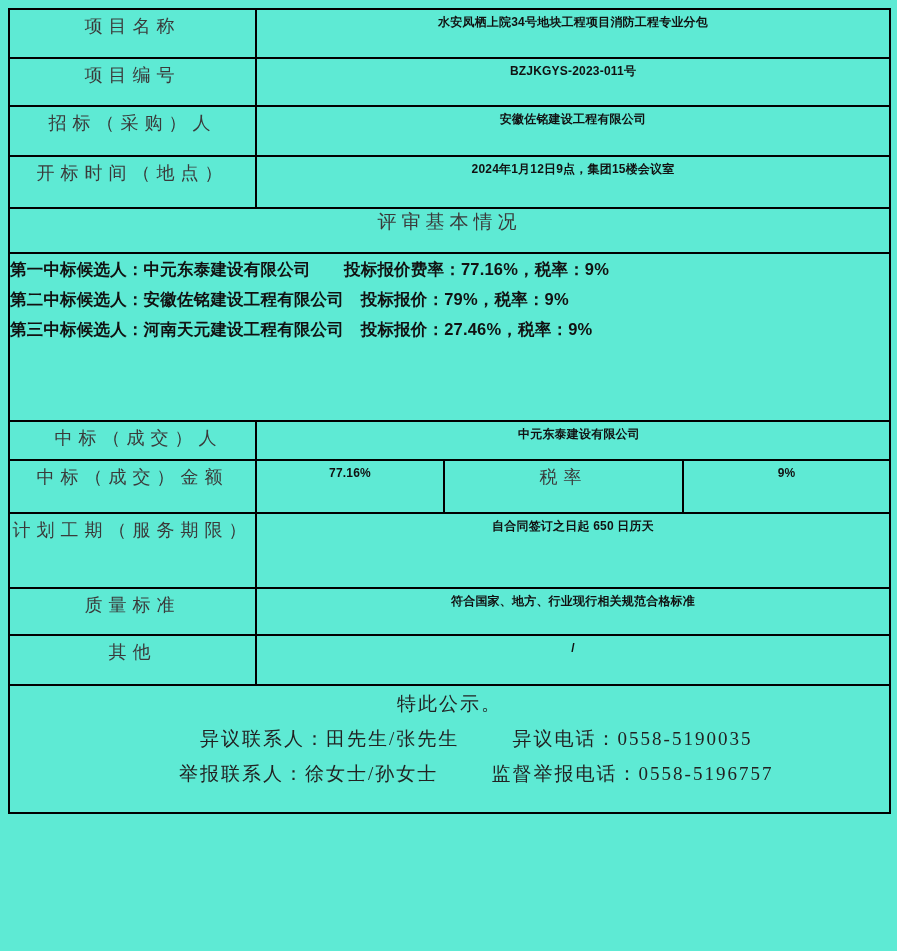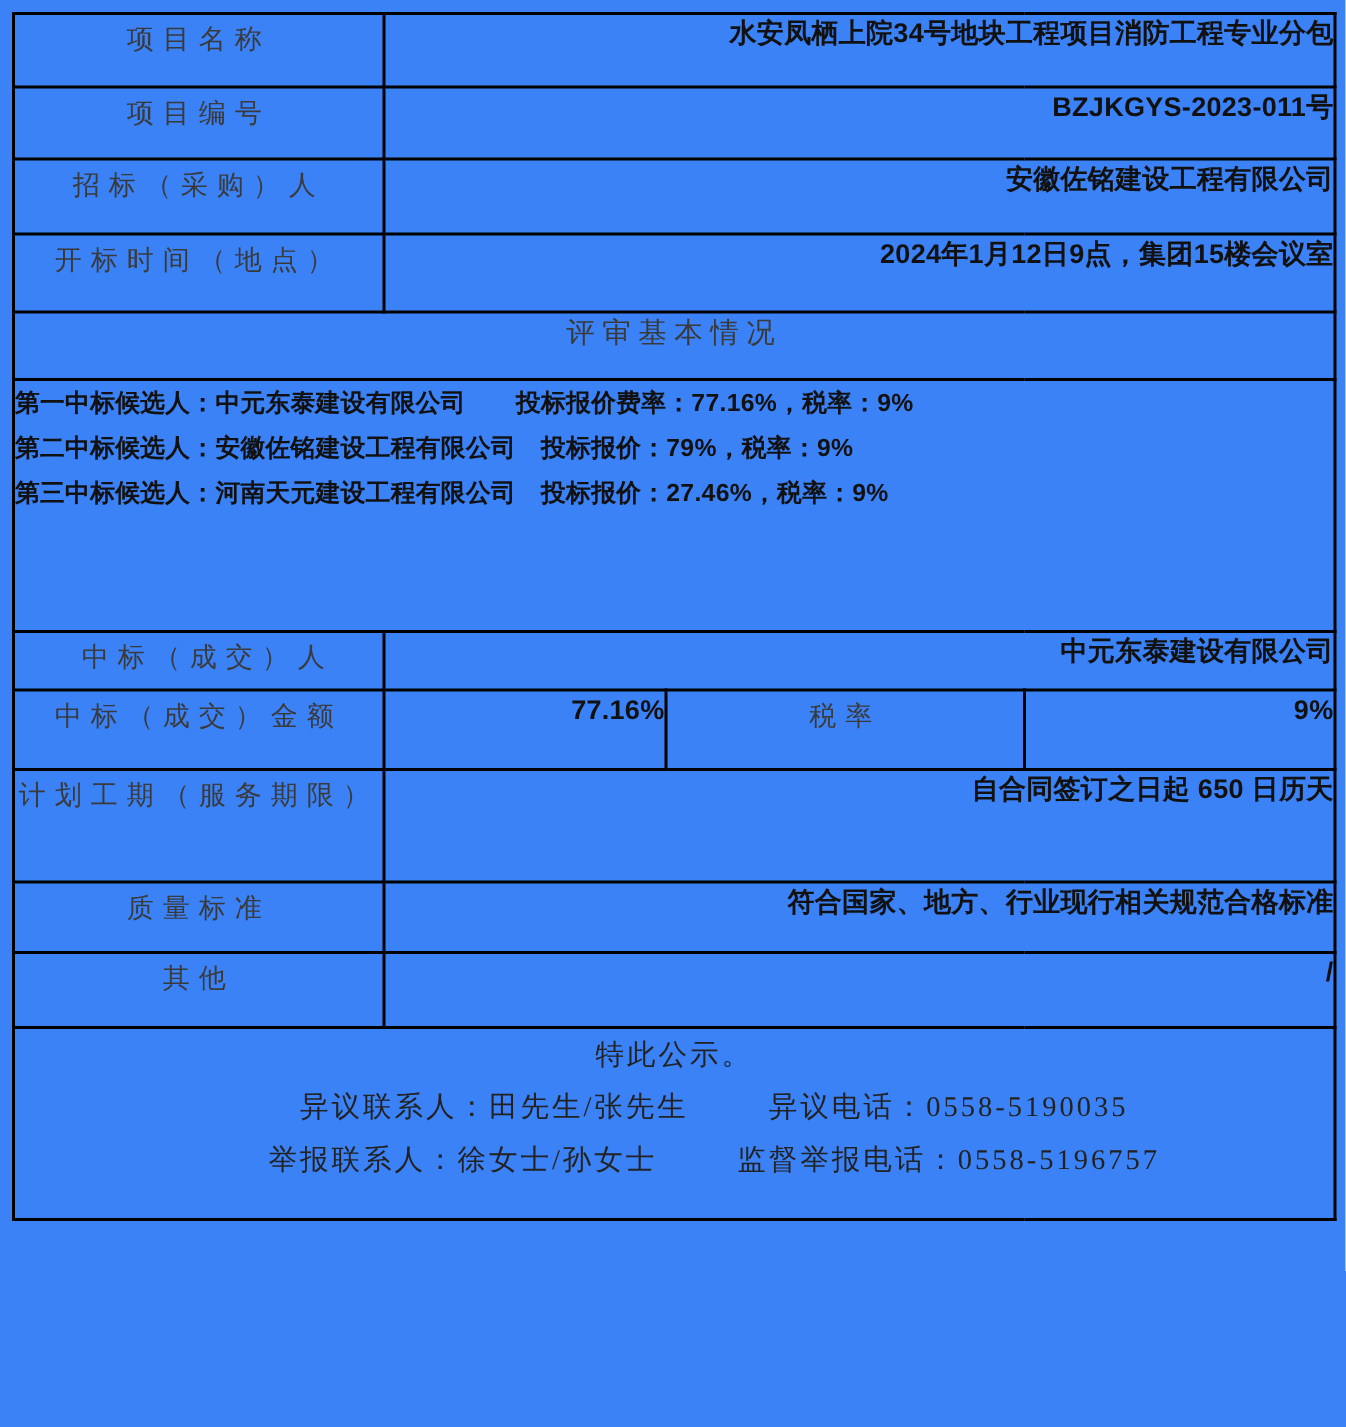--- a/index.html
+++ b/index.html
@@ -1,20 +1,20 @@
 <!DOCTYPE html>
 <html><head>
 <meta charset="utf-8">
 <style>
   * { box-sizing: border-box; }
   html, body { margin: 0; padding: 0; background: #ffffff; }
   .page {
     width: 897px;
     height: 951px;
-    background: #3b82f6;
+    background: #5eead4;
     padding: 8px 8px 0 8px;
     overflow: hidden;
     position: relative;
   }
   table.doc-table {
     border-collapse: collapse;
     table-layout: fixed;
     width: 881px;
   }
   table.doc-table td {
@@ -43,24 +43,24 @@
     font-size: 18px;
     color: #3a3a3a;
     text-align: center;
     vertical-align: middle;
     letter-spacing: 6px;
     line-height: 32px;
     padding: 2px 8px;
   }
   td.value-cell {
     font-family: "Liberation Sans", sans-serif;
-    font-size: 18px;
+    font-size: 12px;
     font-weight: 600;
     color: #111111;
-    text-align: right;
+    text-align: center;
     vertical-align: top;
     padding: 9px 10px 2px 10px;
     letter-spacing: 0.2px;
     line-height: 24px;
   }
   td.section-header-cell {
     font-family: "Liberation Serif", serif;
     font-size: 19px;
     color: #3a3a3a;
     text-align: center;

